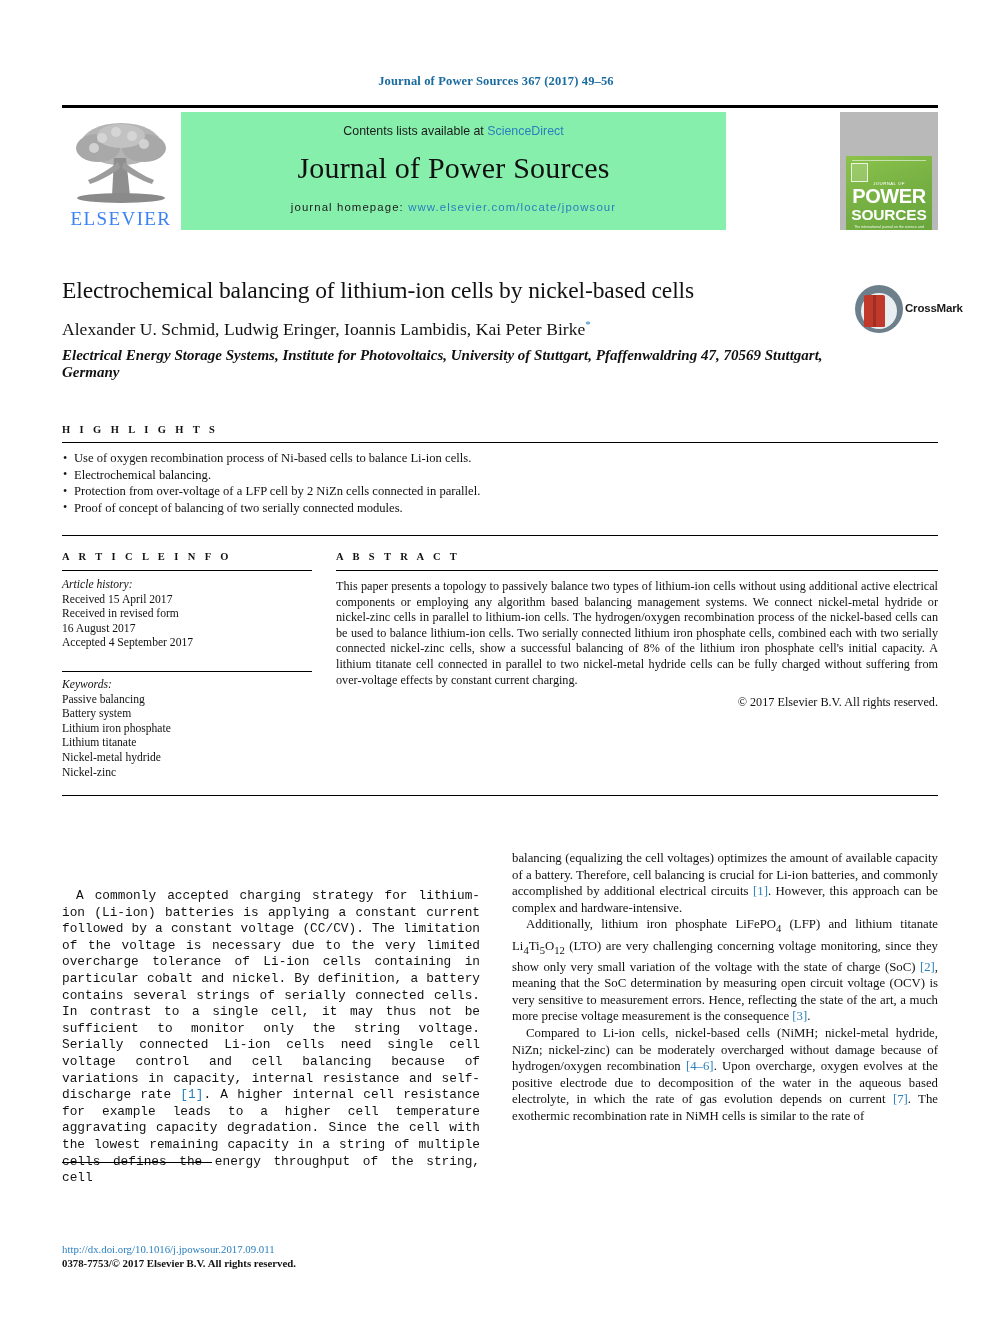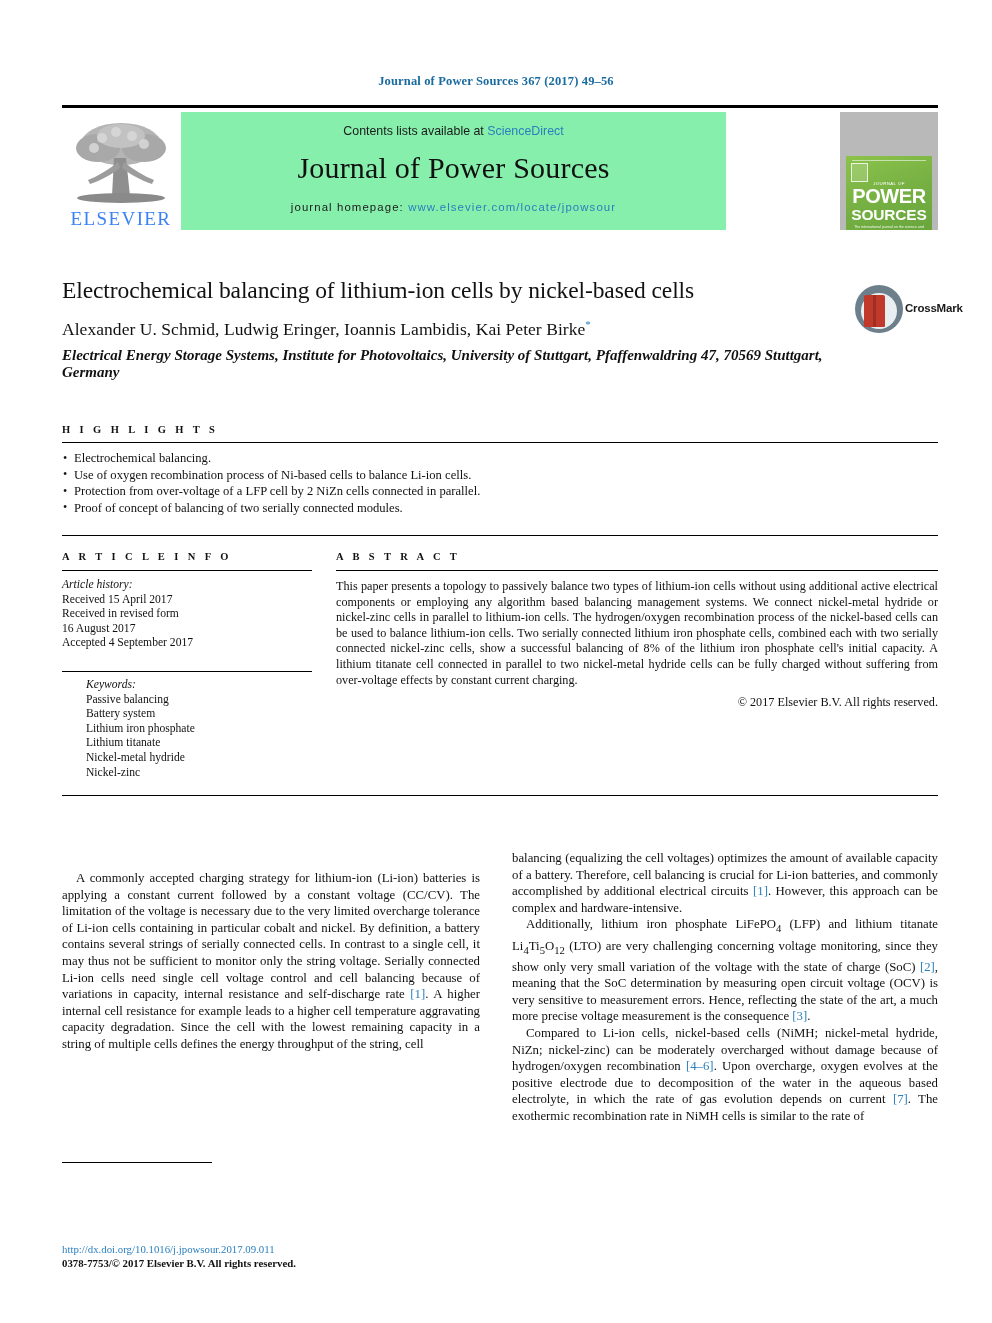--- a/index.html
+++ b/index.html
@@ -289,21 +289,20 @@
     color: #111;
   }
   .info-hist .it { font-style: italic; }
   .kw-rule { margin-top: 20px; border-top: 1px solid #000; }
   .kw-list {
     margin-top: 6px;
     font-family: "Liberation Serif", serif;
     font-size: 11.6px;
     line-height: 14.6px;
     color: #111;
-    margin-left: 24px;
   }
   .kw-list .it { font-style: italic; }
 
   .abs-col { position: absolute; left: 336px; top: 551px; width: 602px; }
   .abs-rule { margin-top: 8px; border-top: 1px solid #000; }
   .abs-text {
     margin-top: 8px;
     font-family: "Liberation Serif", serif;
     font-size: 12.2px;
     line-height: 15.6px;
@@ -335,21 +334,21 @@
     color: #111;
   }
   .body-p {
     font-family: "Liberation Serif", serif;
     font-size: 12.8px;
     line-height: 16.6px;
     text-align: justify;
     color: #111;
     margin: 0;
   }
-  .body-p.first { margin-top: 20px; text-indent: 14px; }
+  .body-p.first { margin-top: 38px; text-indent: 14px; font-family: Liberation Mono, monospace; }
   .body-p.indent { text-indent: 14px; }
   .ref { color: #2a7fbd; }
 
   
   .footnote-rule {
     position: absolute;
     left: 62px; top: 1162px;
     width: 150px;
     border-top: 1px solid #000;
   }
@@ -447,22 +446,22 @@
       <div class="cm-inner"></div>
       <div class="cm-book"></div>
     </div>
     <div class="cm-text">CrossMark</div>
   </div>
 
   <div class="hl-block">
     <div class="sec-label">H I G H L I G H T S</div>
     <div class="hl-rule"></div>
     <ul class="hl-list">
+      <li>Use of oxygen recombination process of Ni-based cells to balance Li-ion cells.</li>
       <li>Electrochemical balancing.</li>
-      <li>Use of oxygen recombination process of Ni-based cells to balance Li-ion cells.</li>
       <li>Protection from over-voltage of a LFP cell by 2 NiZn cells connected in parallel.</li>
       <li>Proof of concept of balancing of two serially connected modules.</li>
     </ul>
   </div>
   <div class="hl-bottom-rule"></div>
 
   <div class="info-col">
     <div class="sec-label">A R T I C L E   I N F O</div>
     <div class="info-rule"></div>
     <div class="info-hist">

